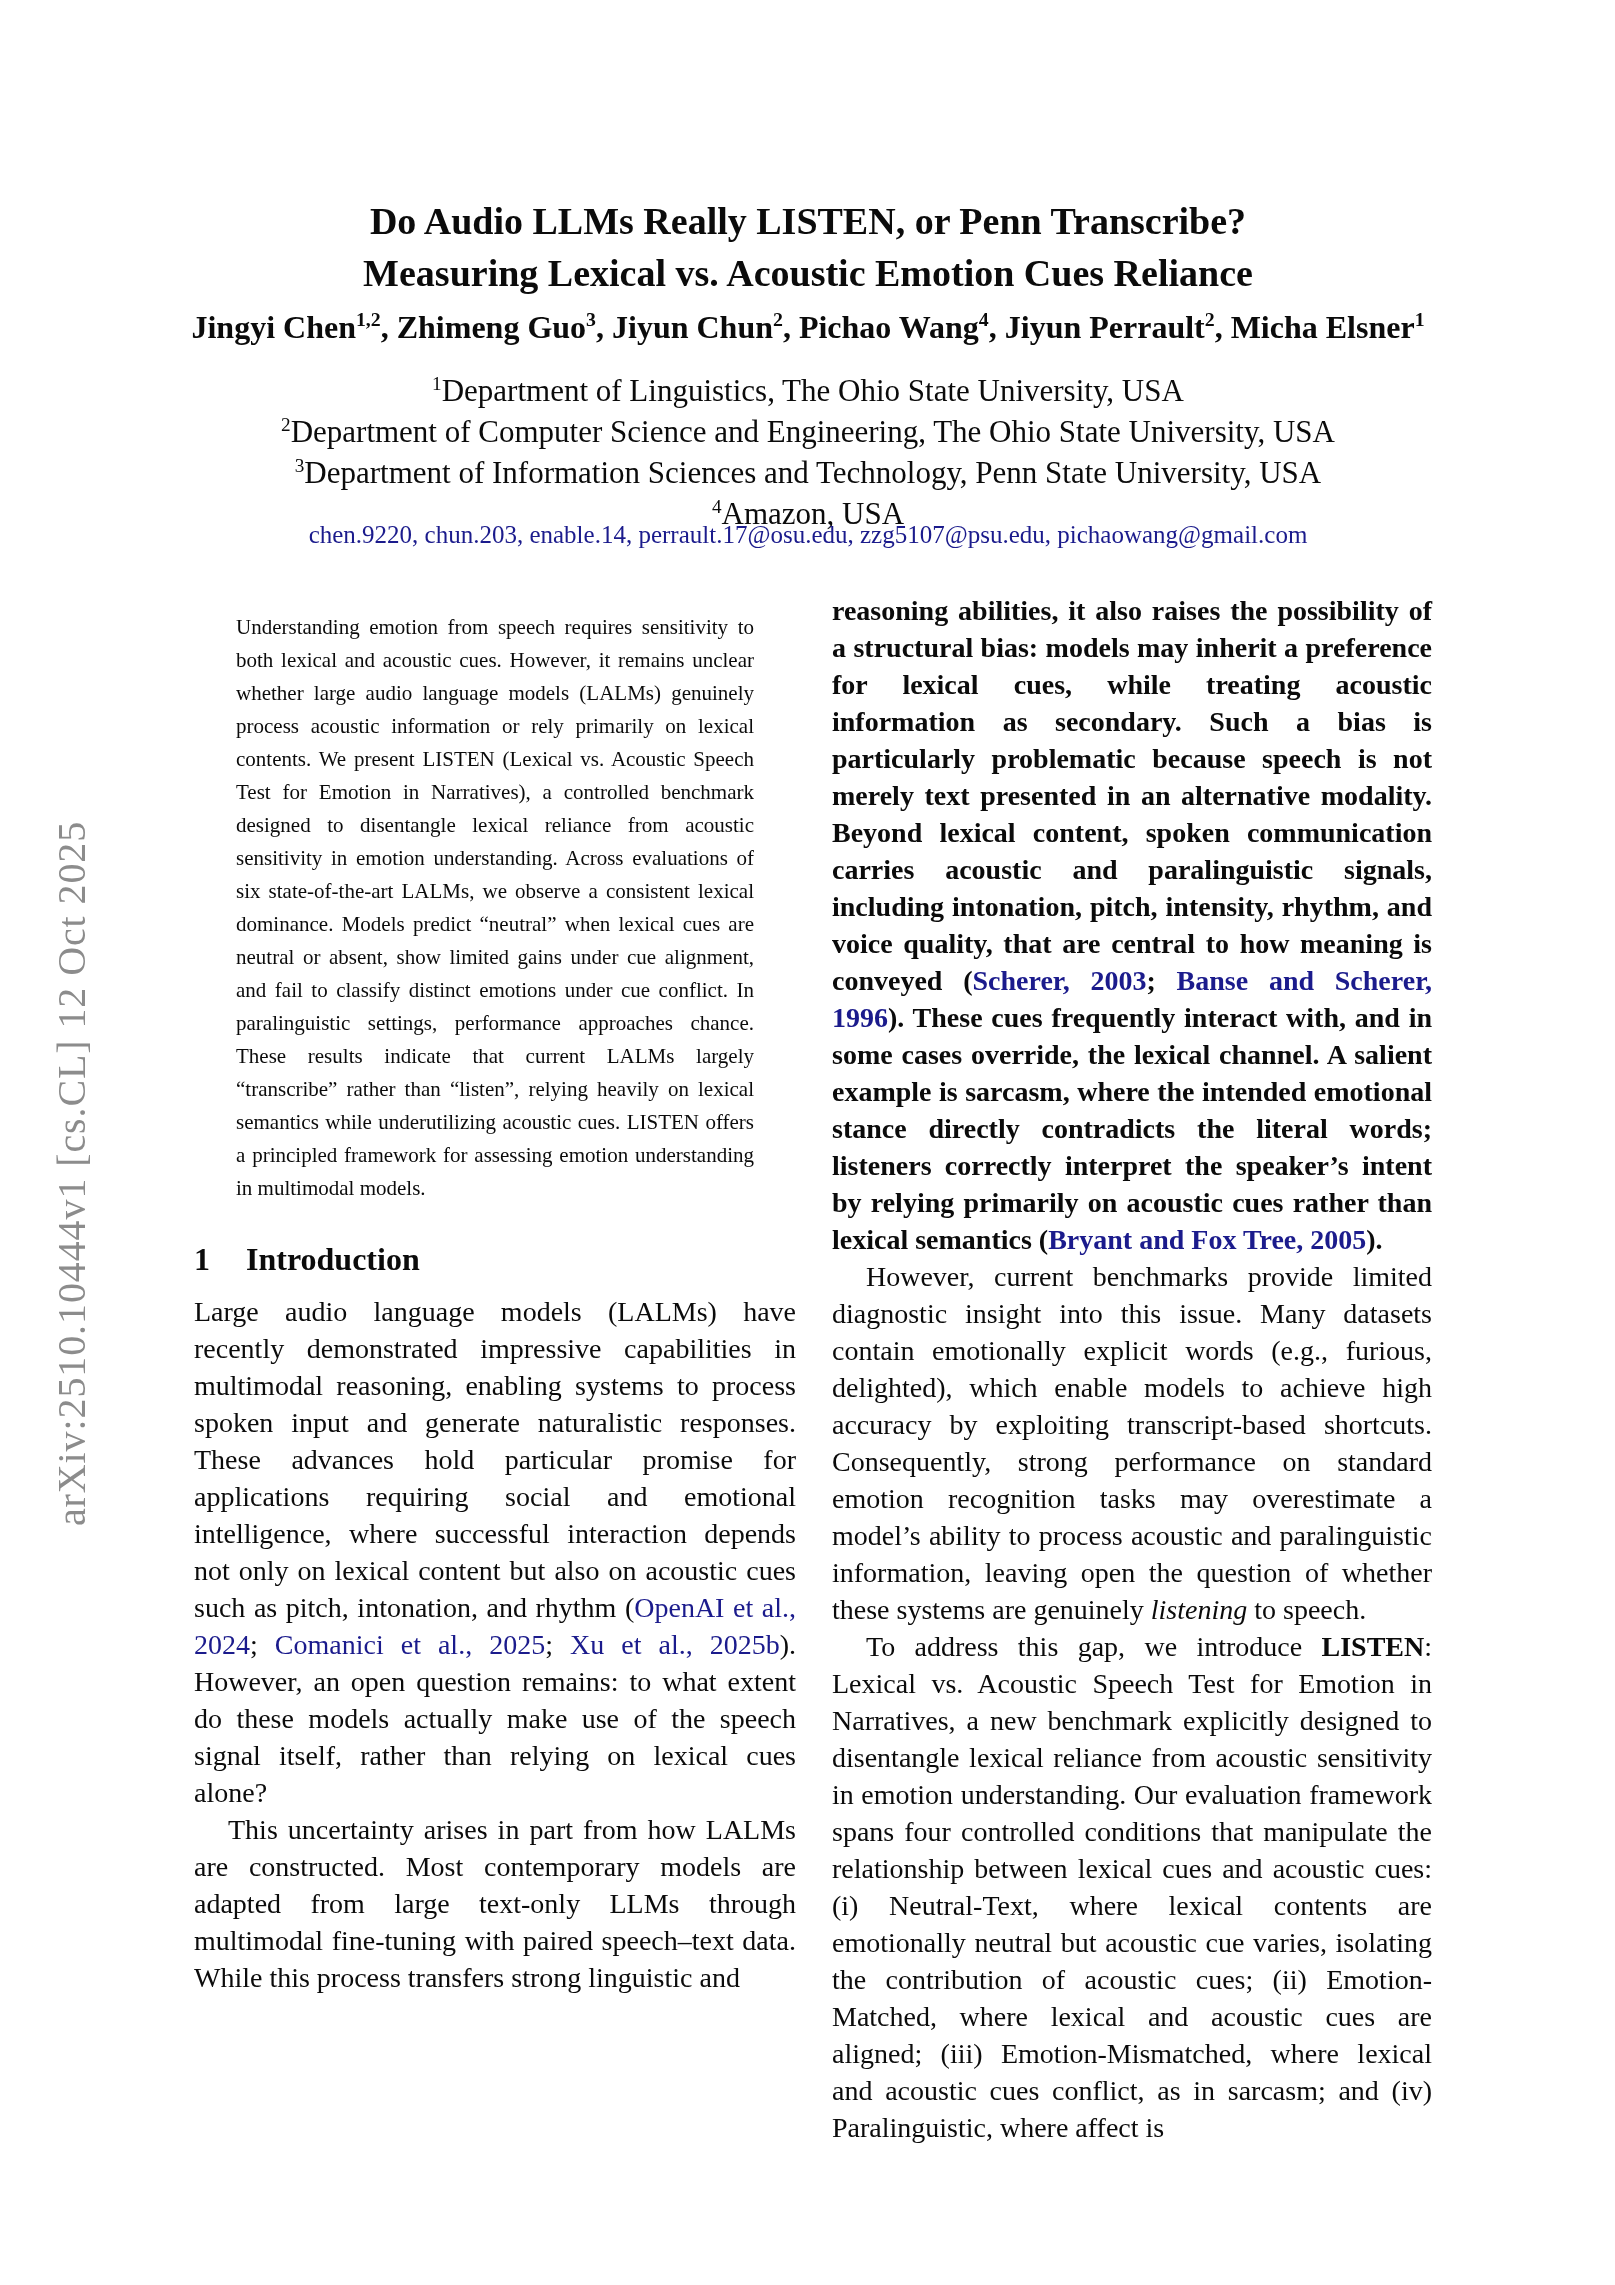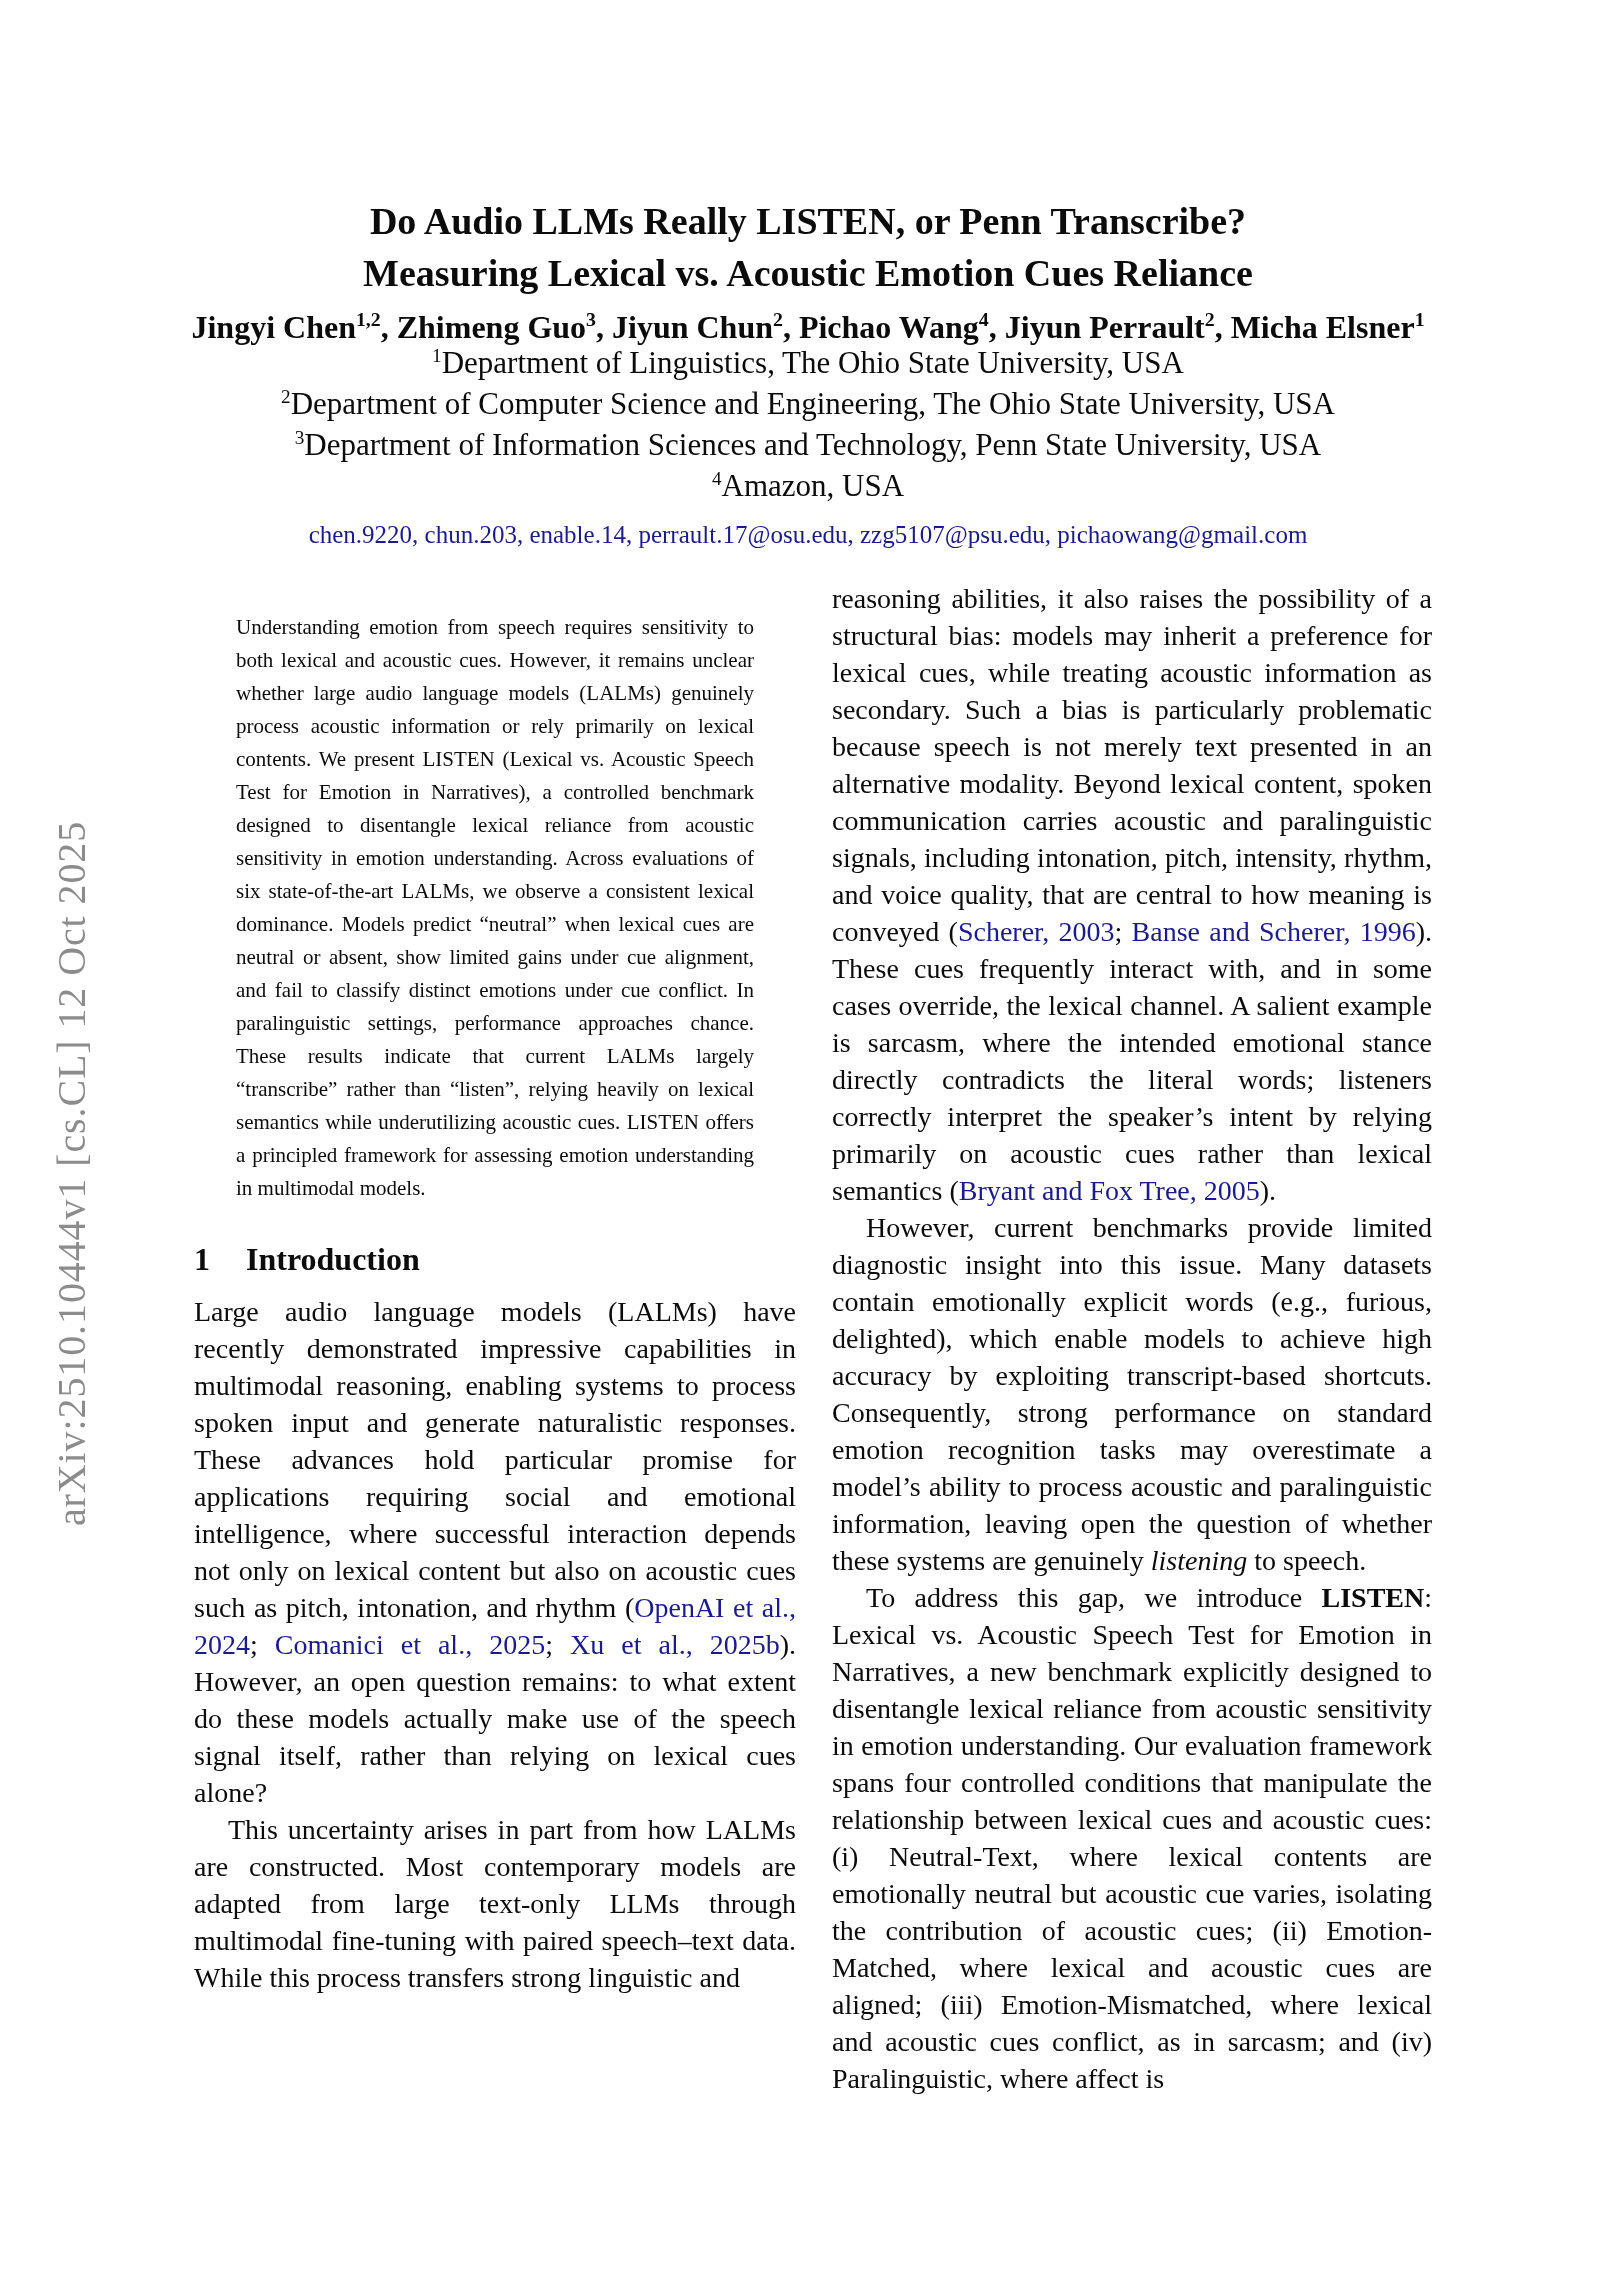--- a/index.html
+++ b/index.html
@@ -37,21 +37,21 @@
     text-align:center;
     font-size:38px;font-weight:700;line-height:52px;
   }
   .authors{
     position:absolute;top:306px;left:0;right:0;
     text-align:center;
     font-size:32px;font-weight:700;
     line-height:42px;
   }
   .affils{
-    position:absolute;top:342px;left:0;right:0;
+    position:absolute;top:370px;left:0;right:0;
     text-align:center;
     font-size:31px;line-height:41px;
   }
   .emails{
     position:absolute;top:521px;left:0;right:0;
     text-align:center;
     font-size:25px;
     color:var(--link);
   }
   .col-left{
@@ -78,21 +78,21 @@
   }
   .sec-num{display:inline-block;min-width:52px;}
   .body-p{
     margin:12.7px 0 0 0;
     font-size:28px;line-height:37px;
     text-align:justify;
     hyphens:auto;-webkit-hyphens:auto;
   }
   .body-p + .body-p{margin-top:0;}
   .body-p.indent{text-indent:34px;}
-  .col-right .body-p:first-child{margin-top:0;}
+  .col-right .body-p:first-child{margin-top:12px;font-weight:bold;}
   .seg-link{color:var(--link);}
   .seg-i{font-style:italic;}
   .seg-b{font-weight:700;}
   .seg-sup{vertical-align:super;font-size:62%;line-height:0;margin-top:21px;}
 </style>
 </head>
 <body>
 
 <div class="page">
 

